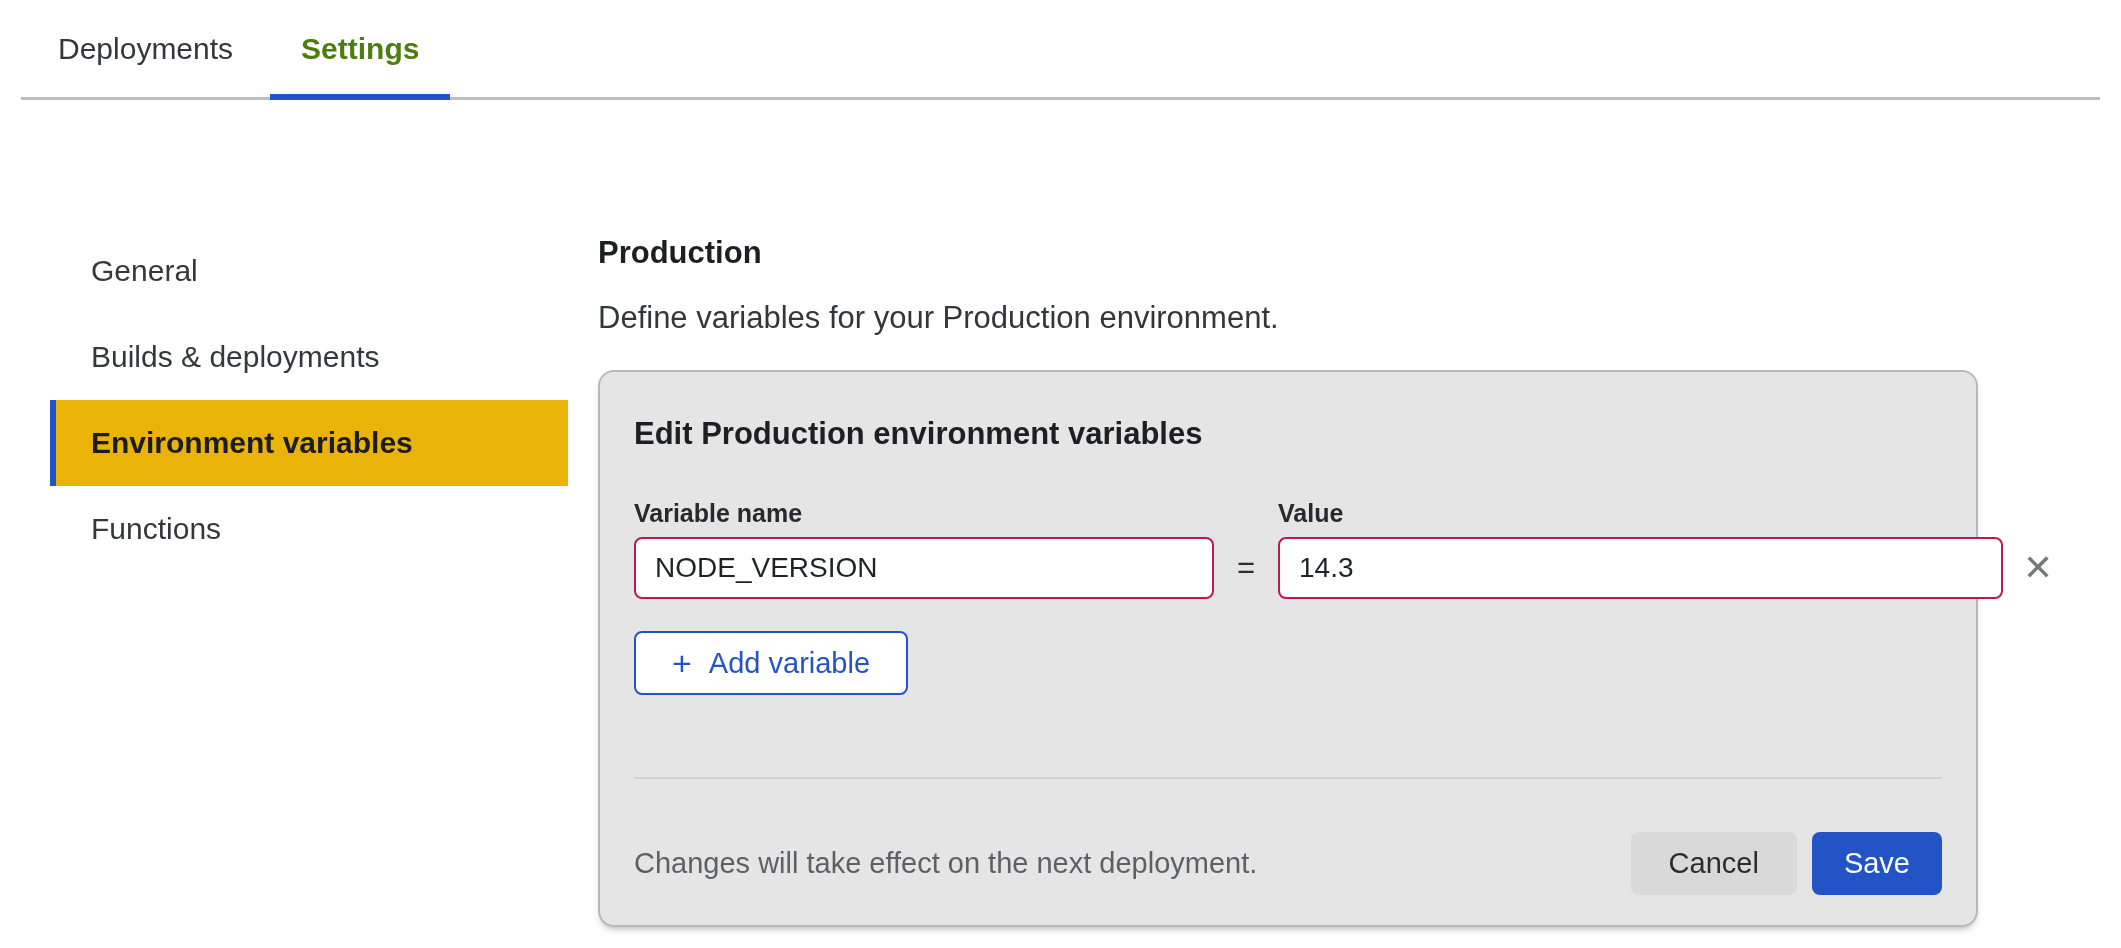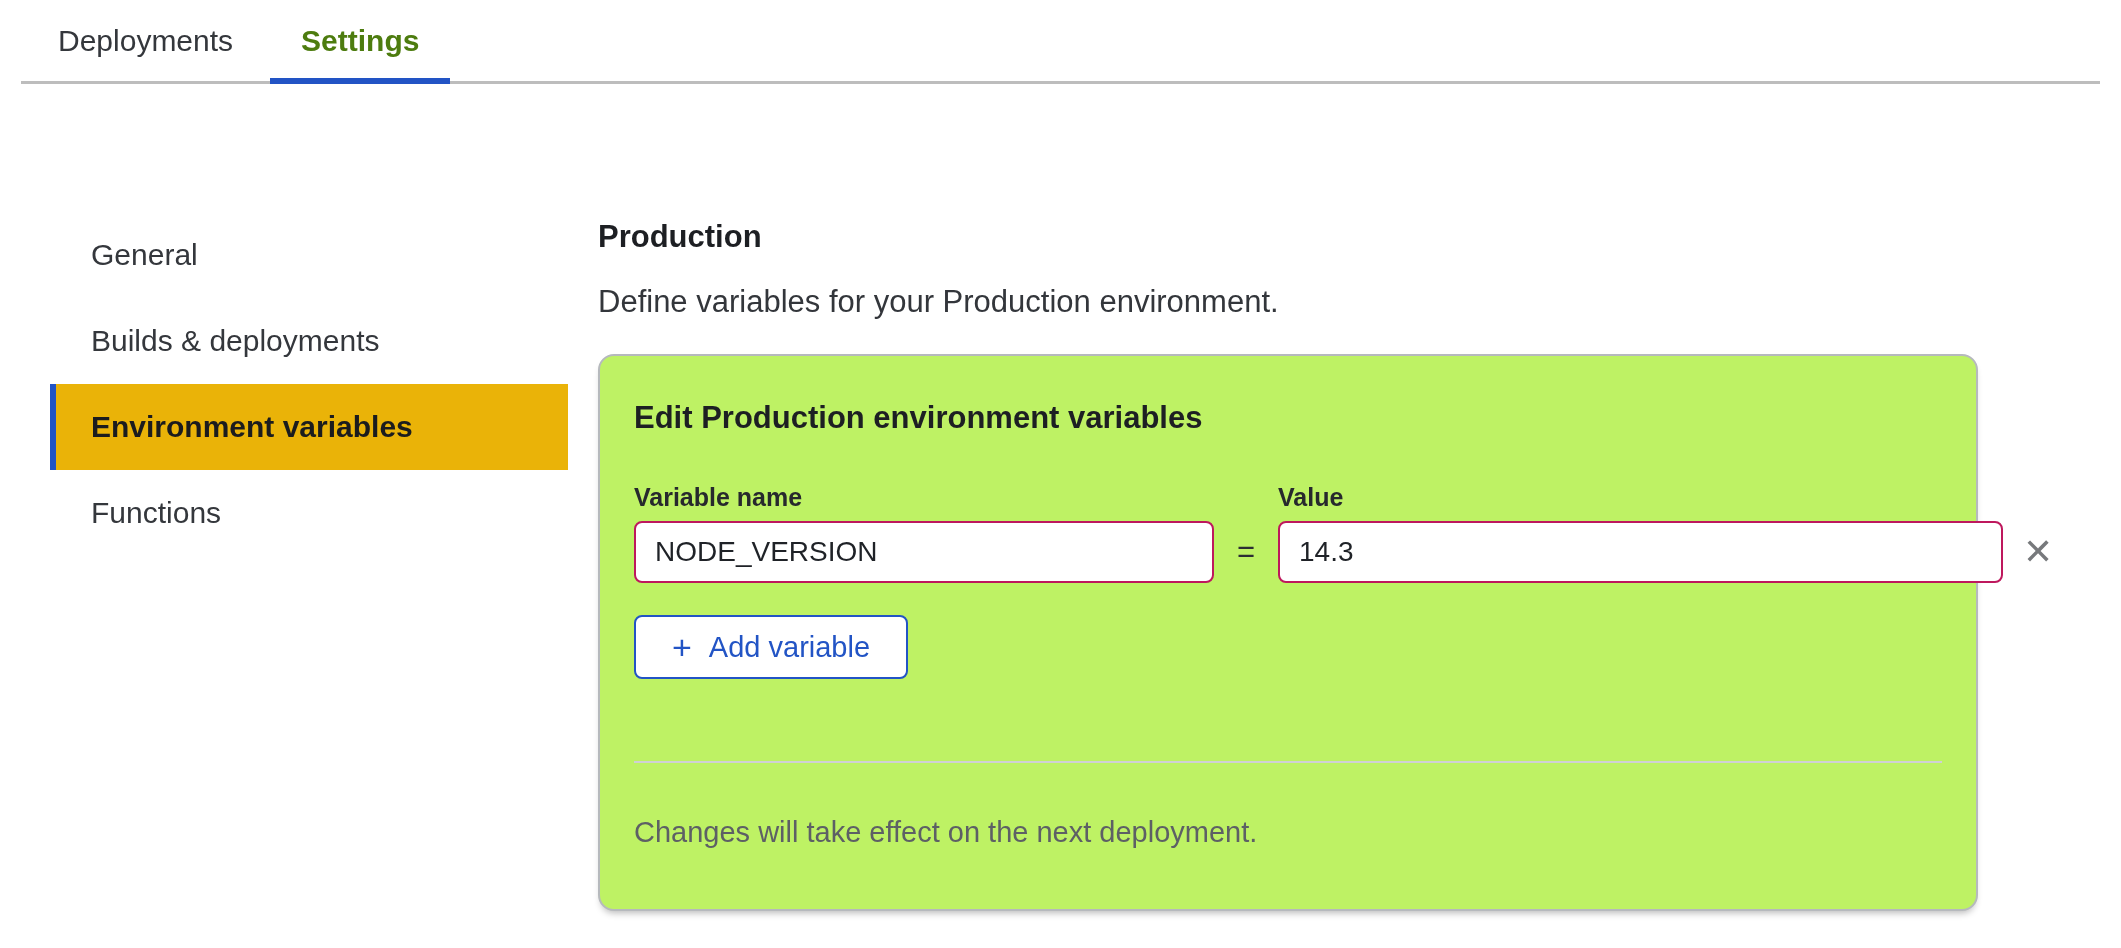--- a/index.html
+++ b/index.html
@@ -5,21 +5,21 @@
   :root { --accent:#2254c5; }
   * { box-sizing:border-box; }
   html,body { margin:0; padding:0; overflow:hidden; }
   body {
     width:2121px; height:948px; background:#ffffff;
     font-family:"Liberation Sans", sans-serif; color:#1f2227;
   }
 
   
   .tabbar {
-    margin:0 21px; height:84px; display:flex; align-items:center;
+    margin:0 21px; height:100px; display:flex; align-items:center;
     border-bottom:3px solid #bdbdbd; padding-left:6px;
   }
   .tab {
     position:relative; height:100%; display:flex; align-items:center;
     padding:0 31px; margin-right:6px; font-size:30px; color:#34373c;
     cursor:pointer; white-space:nowrap;
   }
   .tab.active { color:#4d7c0f; font-weight:700; }
   .tab.active::after {
     content:""; position:absolute; left:0; right:0; bottom:-3px;
@@ -41,21 +41,21 @@
   }
 
   .main { margin-left:30px; width:1380px; }
   .section-title { font-size:31px; font-weight:700; color:#1d1f23; margin:7px 0 0; }
   .section-sub { font-size:31px; color:#33363b; margin-top:29px; }
 
   
   .card {
     margin-top:34px; height:557px; border:2px solid #b6b9bd; border-radius:16px;
     padding:44px 34px 34px; box-shadow:0 5px 7px -3px rgba(0,0,0,0.28);
-    background:#bef264;
+    background:#e5e5e5;
   }
   .card-title { font-size:31px; font-weight:700; color:#1d1f23; margin:0; }
 
   .var-grid {
     display:grid; grid-template-columns:580px 64px 725px 70px;
     margin-top:47px; row-gap:9px; align-items:center;
   }
   .field-label { font-size:25px; font-weight:700; color:#27292d; }
   .col1 { grid-column:1; } .col2 { grid-column:2; } .col3 { grid-column:3; } .col4 { grid-column:4; }
   .text-input {
@@ -140,17 +140,21 @@
 
       <button class="add-btn">
         <span class="plus">+</span>
         <span>Add variable</span>
       </button>
 
       <div class="divider"></div>
 
       <div class="card-footer">
         <div class="footer-note">Changes will take effect on the next deployment.</div>
+        <div class="footer-btns">
+          <button class="btn btn-cancel">Cancel</button>
+          <button class="btn btn-save">Save</button>
+        </div>
       </div>
     </section>
   </main>
 
 </div>
 
 </body></html>

